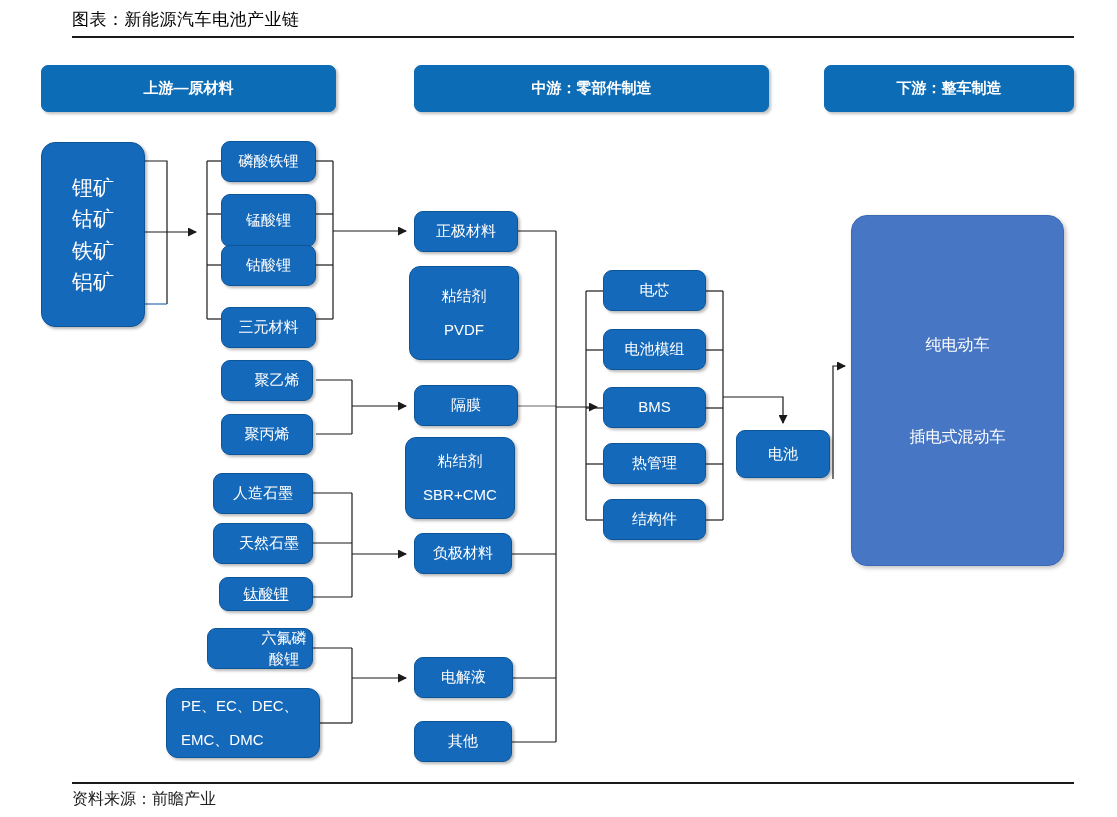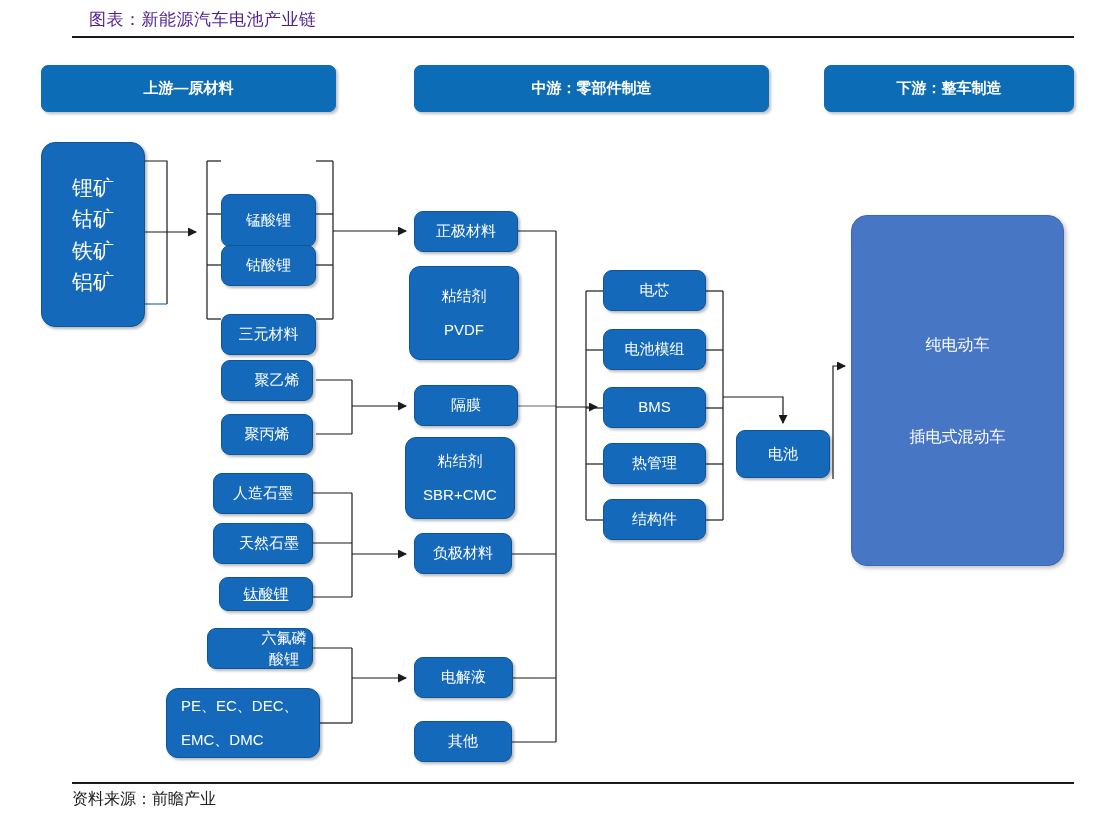--- a/index.html
+++ b/index.html
@@ -20,24 +20,23 @@
     width: 1117px;
     height: 817px;
   }
 
   
   .title-text {
     position: absolute;
     left: 72px;
     top: 8px;
     font-size: 17px;
-    color: #4c1d95;
+    color: #000000;
     letter-spacing: 0.5px;
     white-space: nowrap;
-    margin-left: 17px;
   }
   .rule {
     position: absolute;
     background: #333333;
     height: 1px;
   }
   .rule-top { left: 72px; top: 36px; width: 1002px; height: 1.5px; background:#1a1a1a; }
   .rule-bottom { left: 72px; top: 782px; width: 1002px; height: 1.5px; background:#1a1a1a; }
   .footer-text {
     position: absolute;
@@ -201,27 +200,30 @@
     <path class="wire" d="M833,479 L833,366 L845,366" marker-end="url(#ah)"></path>
   </svg>
 
   <div class="node mine-box" style="left:41px; top:142px; width:104px; height:185px;">
     <span>锂矿</span>
     <span>钴矿</span>
     <span>铁矿</span>
     <span>铝矿</span>
   </div>
 
+  <div class="node" style="left:221px; top:141px; width:95px; height:41px;">
+    <span>磷酸铁锂</span>
+  </div>
   <div class="node" style="left:221px; top:194px; width:95px; height:53px;">
     <span>锰酸锂</span>
   </div>
   <div class="node" style="left:221px; top:245px; width:95px; height:41px;">
     <span>钴酸锂</span>
   </div>
-  <div class="node" style="left:221px; top:314px; width:95px; height:41px;">
+  <div class="node" style="left:221px; top:307px; width:95px; height:41px;">
     <span>三元材料</span>
   </div>
 
   <div class="node" style="left:221px; top:360px; width:92px; height:41px;padding-left:20px;">
     <span>聚乙烯</span>
   </div>
   <div class="node" style="left:221px; top:414px; width:92px; height:41px;">
     <span>聚丙烯</span>
   </div>
 

